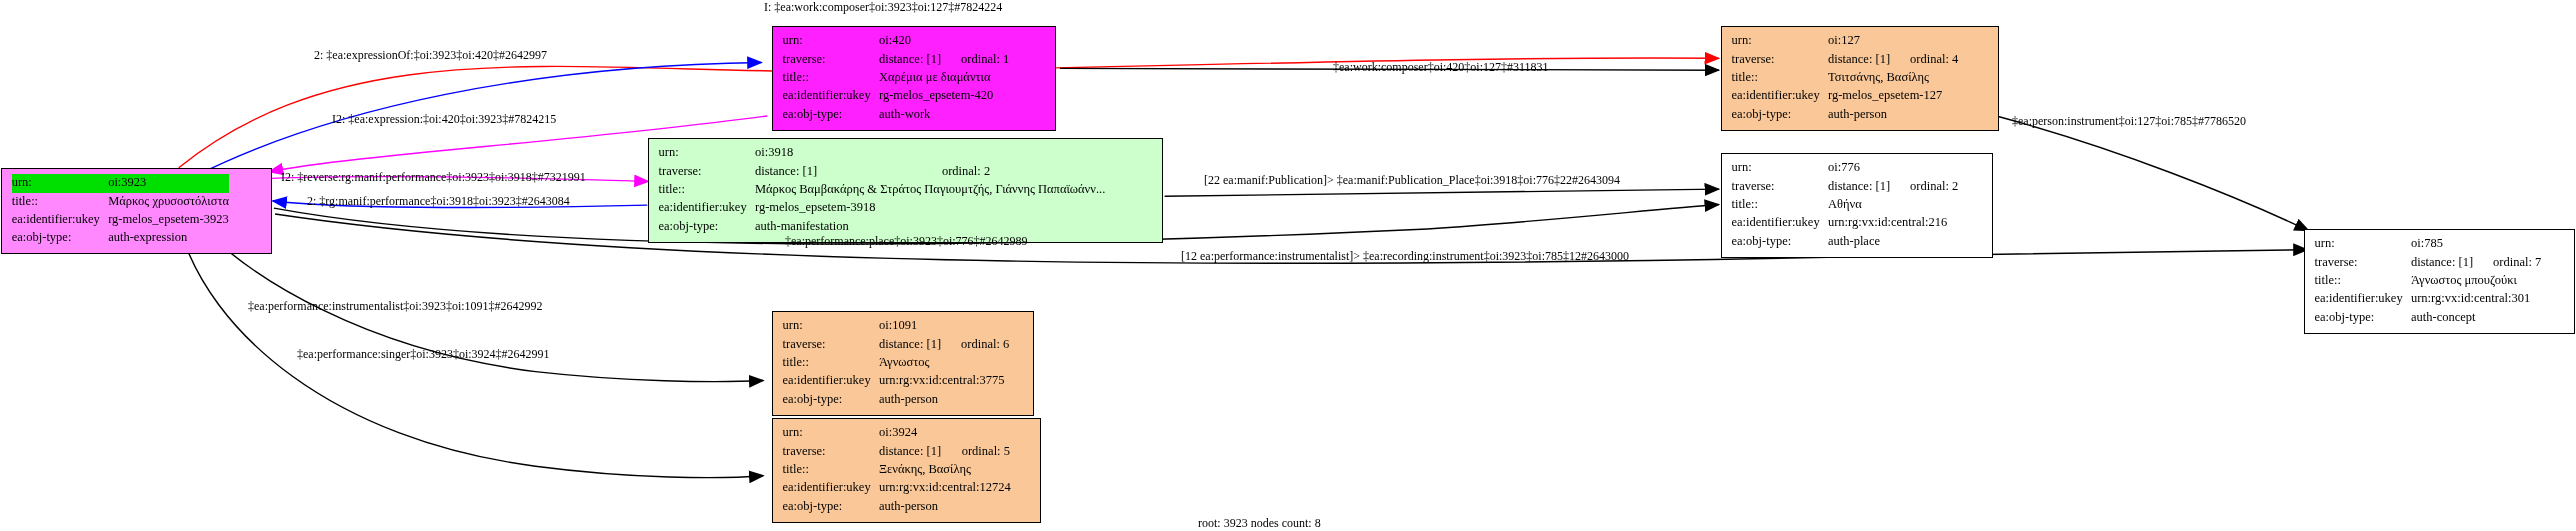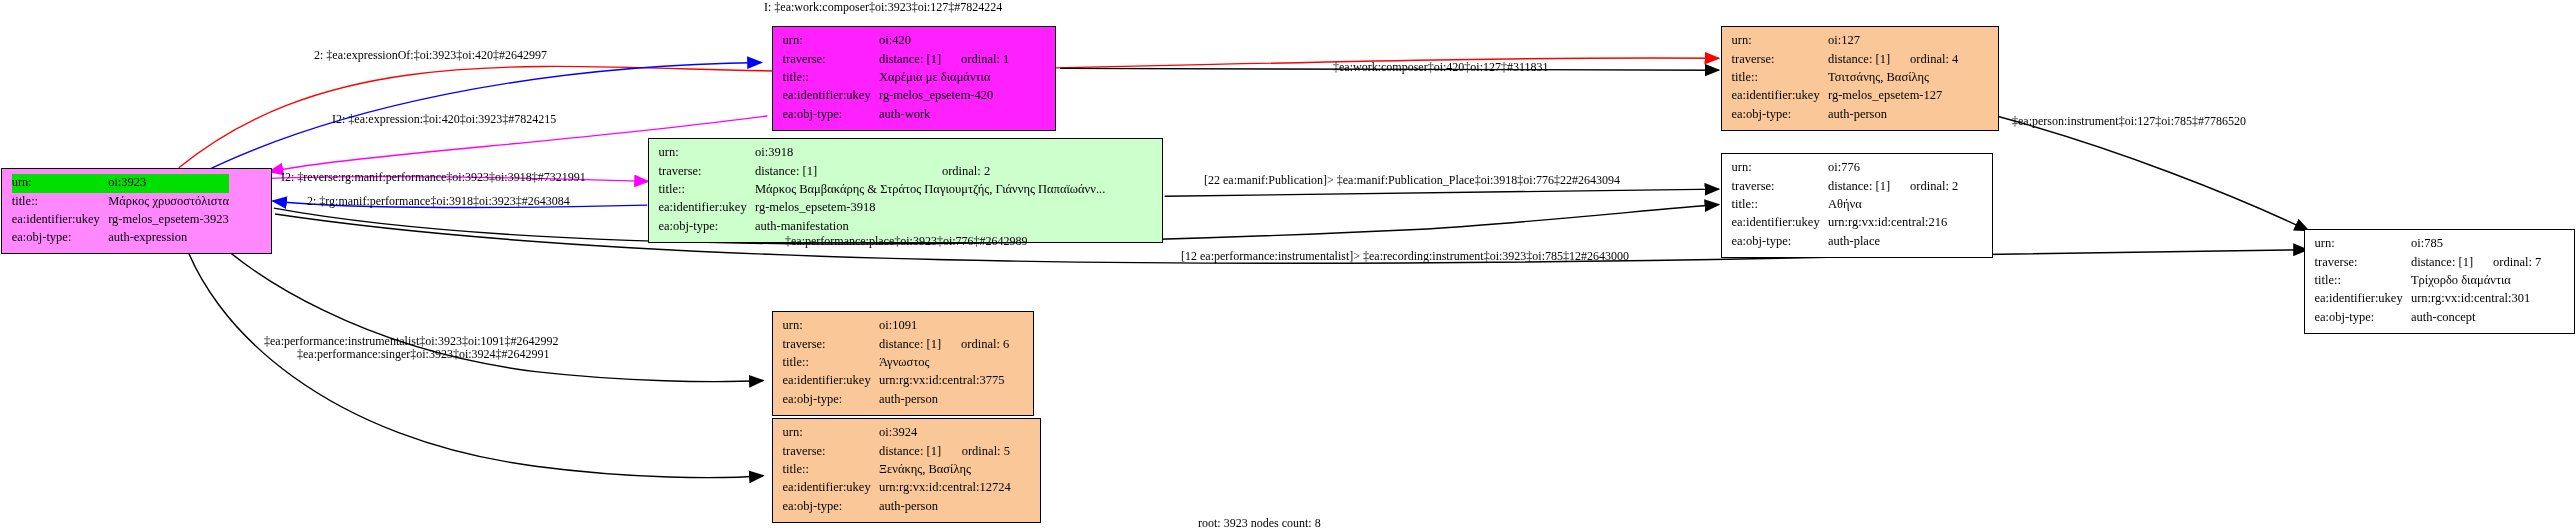--- a/index.html
+++ b/index.html
@@ -262,21 +262,21 @@
         <td class="k">urn:</td>
         <td colspan="2">oi:785</td>
       </tr>
       <tr>
         <td class="k">traverse:</td>
         <td>distance: [1]</td>
         <td class="v2">ordinal: 7</td>
       </tr>
       <tr>
         <td class="k">title::</td>
-        <td colspan="2">Τρίχορδο διαμάντια</td>
+        <td colspan="2">Άγνωστος μπουζούκι</td>
       </tr>
       <tr>
         <td class="k">ea:identifier:ukey</td>
         <td colspan="2">urn:rg:vx:id:central:301</td>
       </tr>
       <tr>
         <td class="k">ea:obj-type:</td>
         <td colspan="2">auth-concept</td>
       </tr>
     </tbody>
@@ -352,20 +352,20 @@
   <div class="elabel" style="left:1325px; top:61px;margin-left:8px;">‡ea:work:composer‡oi:420‡oi:127‡#311831</div>
 
   <div class="elabel" style="left:1204px; top:174px;">[22 ea:manif:Publication]&gt; ‡ea:manif:Publication_Place‡oi:3918‡oi:776‡22#2643094</div>
 
   <div class="elabel sm" style="left:767px; top:235px;margin-left:18px;">‡ea:performance:place‡oi:3923‡oi:776‡#2642989</div>
 
   <div class="elabel sm" style="left:1181px; top:250px;">[12 ea:performance:instrumentalist]&gt; ‡ea:recording:instrument‡oi:3923‡oi:785‡12#2643000</div>
 
   <div class="elabel sm" style="left:2012px; top:115px;">‡ea:person:instrument‡oi:127‡oi:785‡#7786520</div>
 
-  <div class="elabel" style="left:264px; top:300px;margin-top:35px;">‡ea:performance:instrumentalist‡oi:3923‡oi:1091‡#2642992</div>
+  <div class="elabel" style="left:248px; top:300px;">‡ea:performance:instrumentalist‡oi:3923‡oi:1091‡#2642992</div>
 
   <div class="elabel" style="left:297px; top:348px;">‡ea:performance:singer‡oi:3923‡oi:3924‡#2642991</div>
 
   <div class="footer" style="left:1198px; top:516px;">root: 3923 nodes count: 8</div>
 
 </div>
 
 
 </body></html>

